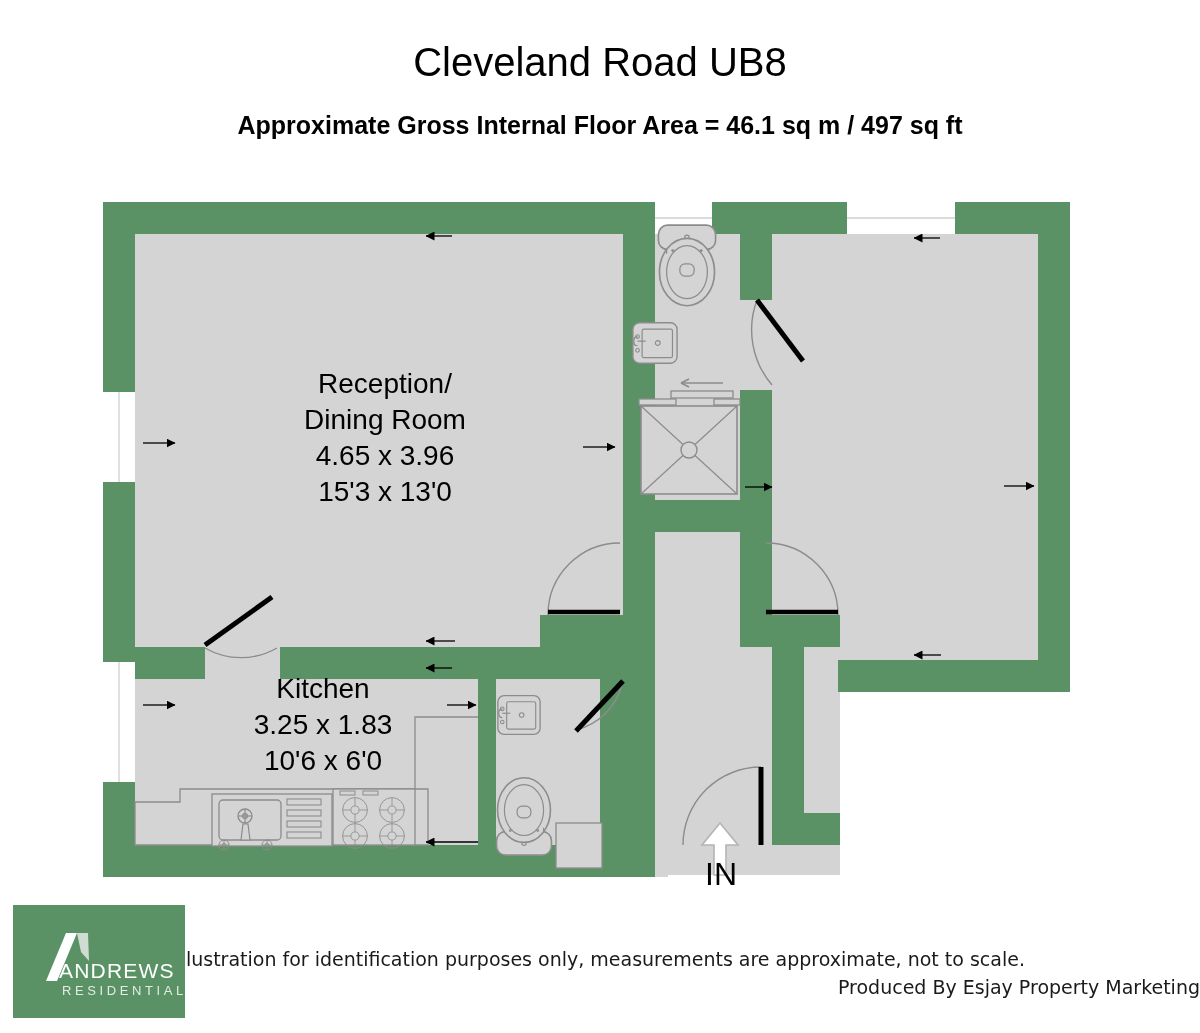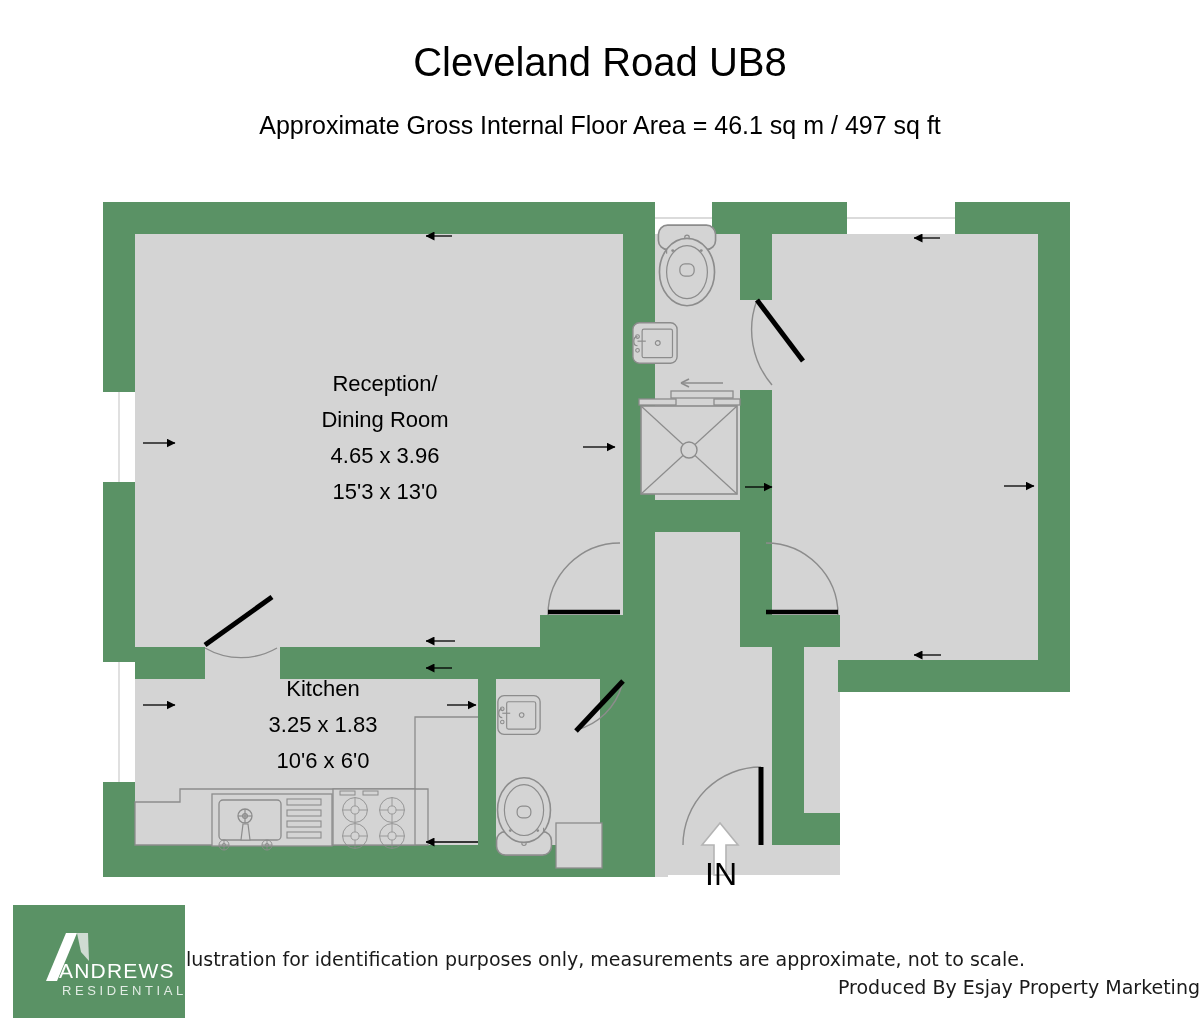--- a/index.html
+++ b/index.html
@@ -33,21 +33,21 @@
     line-height: 56px;
     white-space: nowrap;
   }
   .subtitle {
     position: absolute;
     left: 0;
     top: 110px;
     width: 1200px;
     text-align: center;
     font-size: 25px;
-    font-weight: normal;
+    font-weight: bold;
     color: #000000;
     line-height: 30px;
     white-space: nowrap;
   }
   #plan-wrap {
     position: absolute;
     left: 0;
     top: 0;
     width: 1200px;
     height: 1033px;
@@ -95,21 +95,21 @@
     font-size: 13px;
     letter-spacing: 3.6px;
     color: #e2ece4;
     font-weight: 400;
   }
   .room-label {
     position: absolute;
     text-align: center;
     color: #000000;
     font-family: "Liberation Sans", sans-serif;
-    font-size: 22px;
+    font-size: 28px;
     line-height: 36px;
     white-space: nowrap;
   }
   .in-label {
     position: absolute;
     font-family: "Liberation Sans", sans-serif;
     font-size: 32px;
     color: #000000;
     white-space: nowrap;
   }

